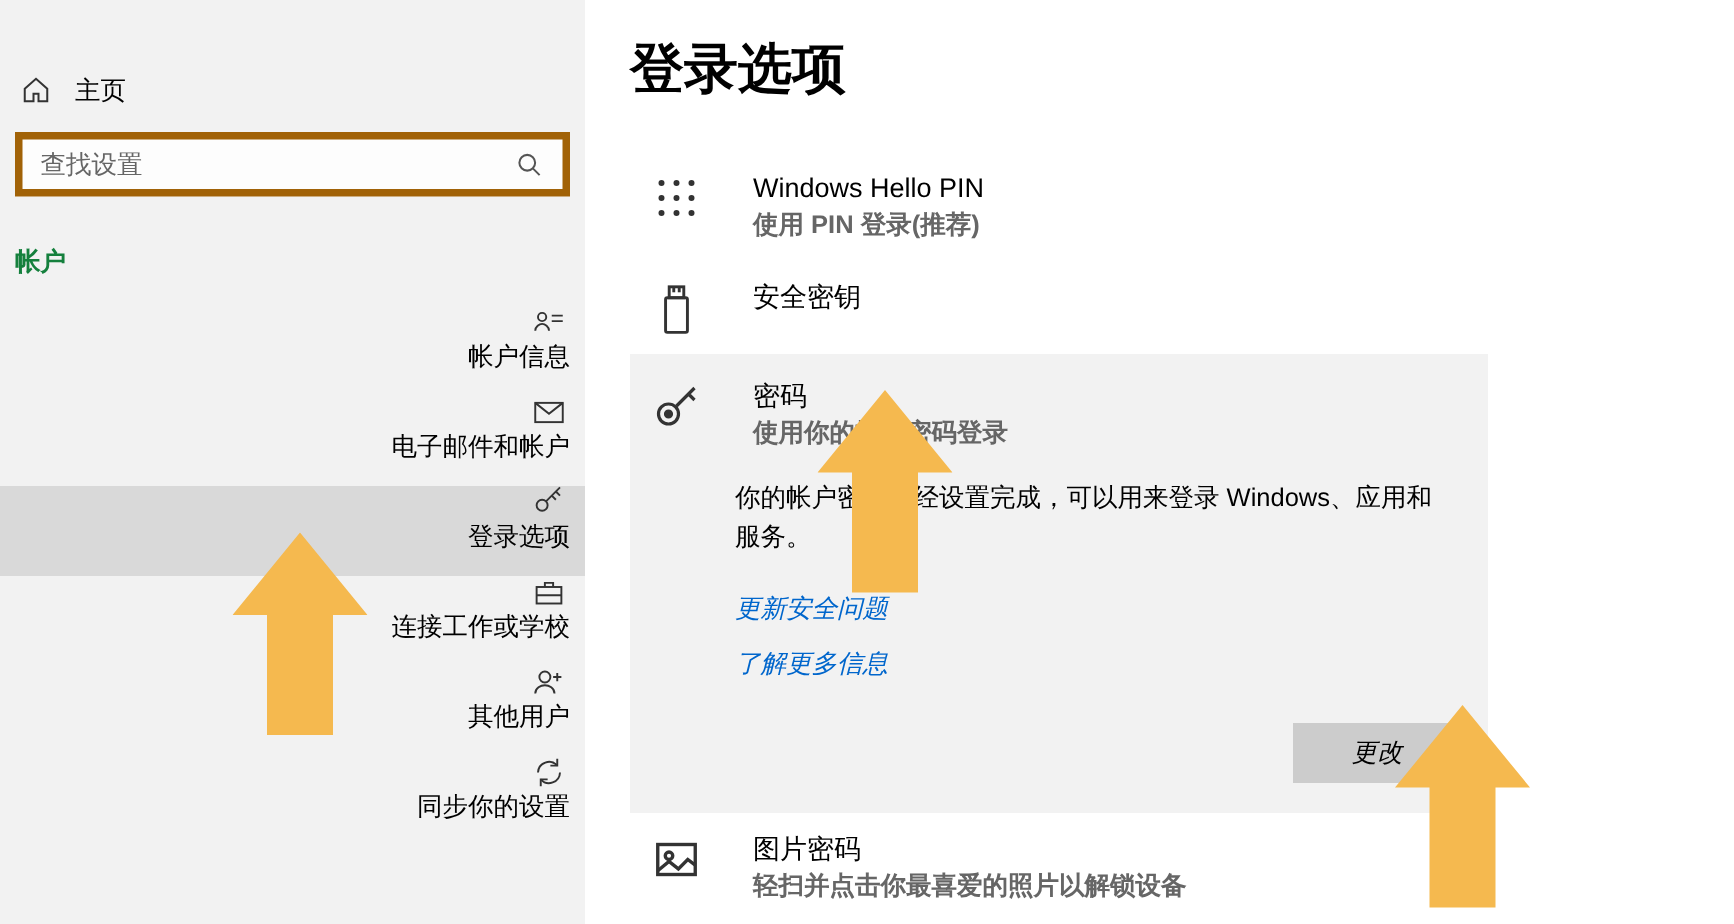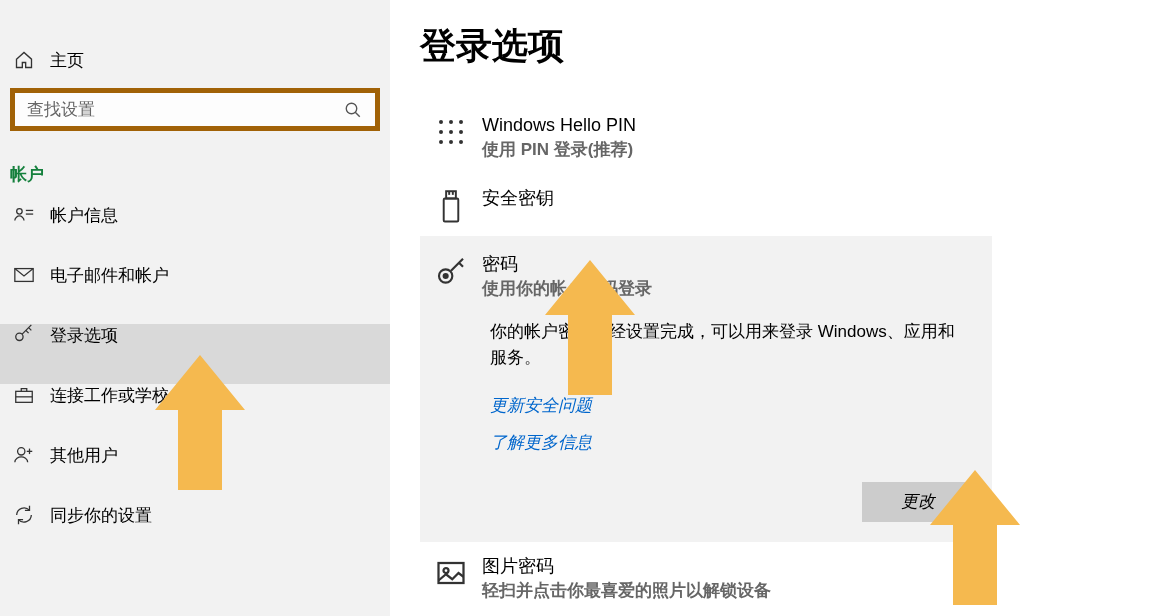--- a/index.html
+++ b/index.html
@@ -52,40 +52,41 @@
   display: flex; align-items: center; justify-content: center;
 }
 .section-header {
   font-size: 17px;
   font-weight: bold;
   color: #15803d;
   padding: 32px 10px 18px 10px;
 }
 .nav-item {
   display: flex;
-  align-items: flex-start;
+  align-items: flex-end;
   height: 60px;
   padding: 0 10px;
   cursor: pointer;
+  flex-direction: column;
 }
 .nav-item.selected { background: #d9d9d9; }
 .nav-item .icon-slot { width: 28px; display: flex; justify-content: center; }
 .nav-item .nav-label { font-size: 17px; margin-left: 12px; color: #000; }
 .main {
   flex: 1;
   padding: 22px 0 0 30px;
   background: #fff;
   overflow: hidden;
 }
 .page-title { font-size: 36px; font-weight: 600; color: #000; margin-bottom: 30px; }
 .option-row {
   display: flex;
   padding: 12px 20px 12px 12px;
   cursor: pointer;
-  gap: 12px;
+  gap: 32px;
 }
 .option-row .opt-icon-slot { width: 38px; display: flex; justify-content: center; align-items: flex-start; padding-top: 4px; }
 .option-texts { flex: 1; }
 .option-title { font-size: 18px; color: #000; line-height: 1.4; }
 .option-sub { font-size: 17px; color: #666; line-height: 1.4; font-weight: bold; }
 .option-expanded {
   background: #f2f2f2;
   width: 572px;
   padding-bottom: 20px;
 }

